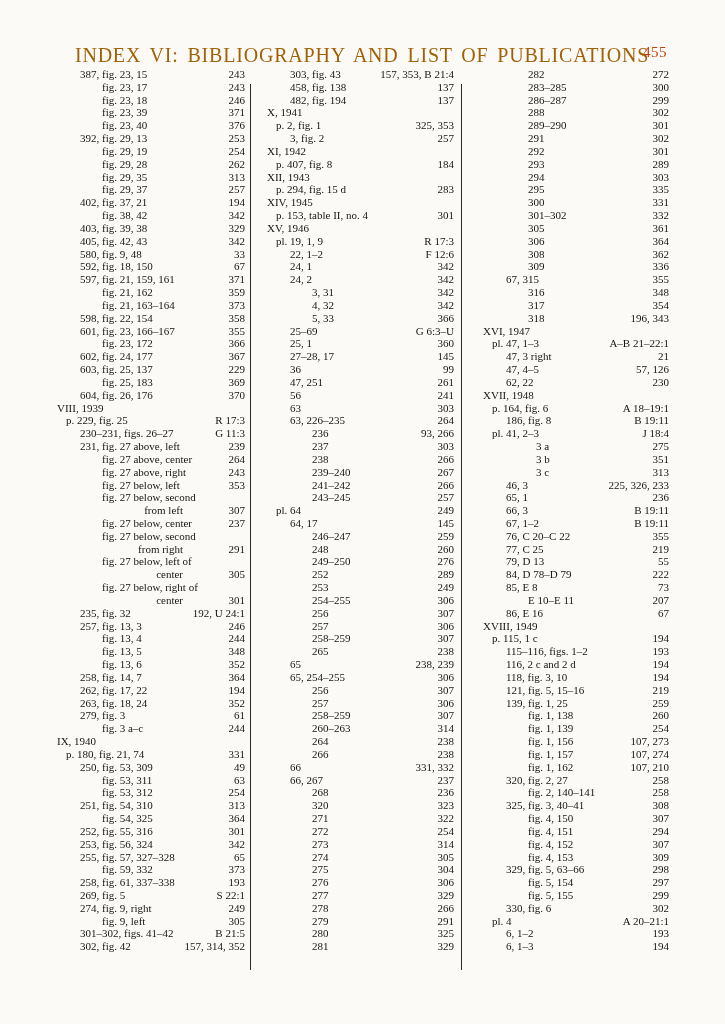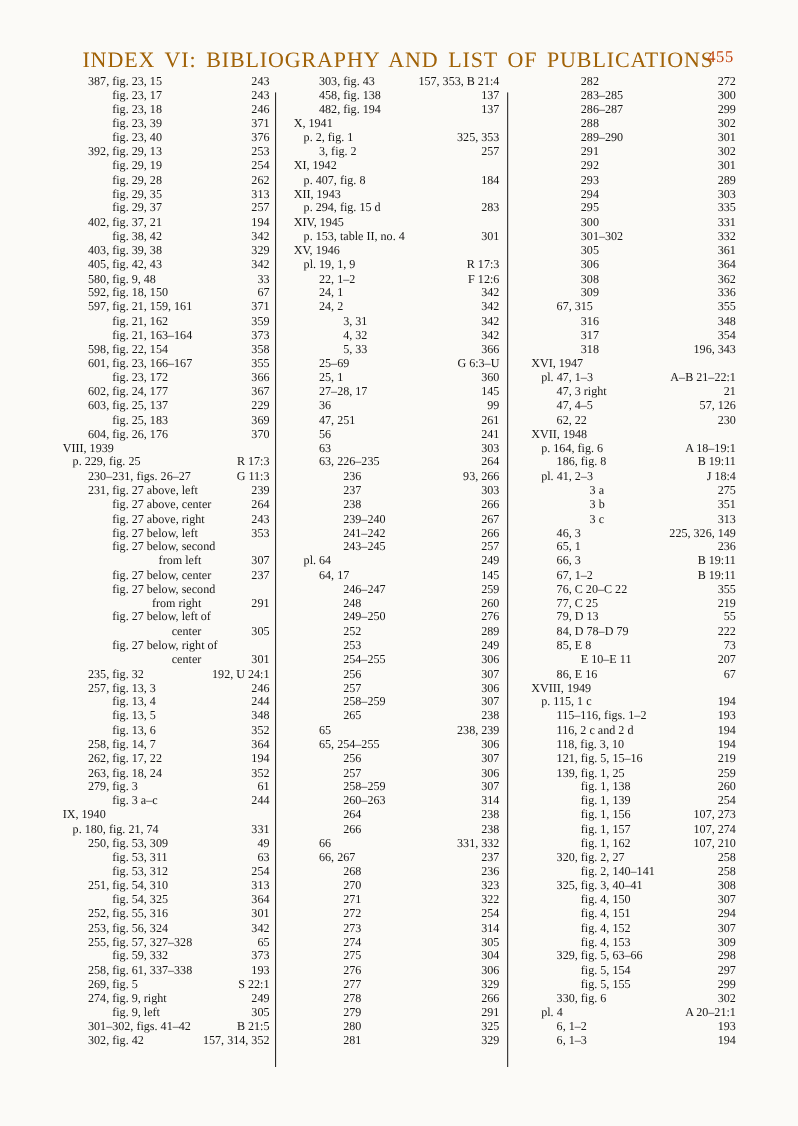--- a/index.html
+++ b/index.html
@@ -551,21 +551,21 @@
     </div>
     <div class="row ind-2">
       <span class="t">66, 267</span>
       <span class="r">237</span>
     </div>
     <div class="row ind-3">
       <span class="t">268</span>
       <span class="r">236</span>
     </div>
     <div class="row ind-3">
-      <span class="t">270</span>
+      <span class="t">320</span>
       <span class="r">323</span>
     </div>
     <div class="row ind-3">
       <span class="t">271</span>
       <span class="r">322</span>
     </div>
     <div class="row ind-3">
       <span class="t">272</span>
       <span class="r">254</span>
     </div>
@@ -729,21 +729,21 @@
     <div class="row ind-4">
       <span class="t">3 b</span>
       <span class="r">351</span>
     </div>
     <div class="row ind-4">
       <span class="t">3 c</span>
       <span class="r">313</span>
     </div>
     <div class="row ind-2">
       <span class="t">46, 3</span>
-      <span class="r">225, 326, 149</span>
+      <span class="r">225, 326, 233</span>
     </div>
     <div class="row ind-2">
       <span class="t">65, 1</span>
       <span class="r">236</span>
     </div>
     <div class="row ind-2">
       <span class="t">66, 3</span>
       <span class="r">B 19:11</span>
     </div>
     <div class="row ind-2">

